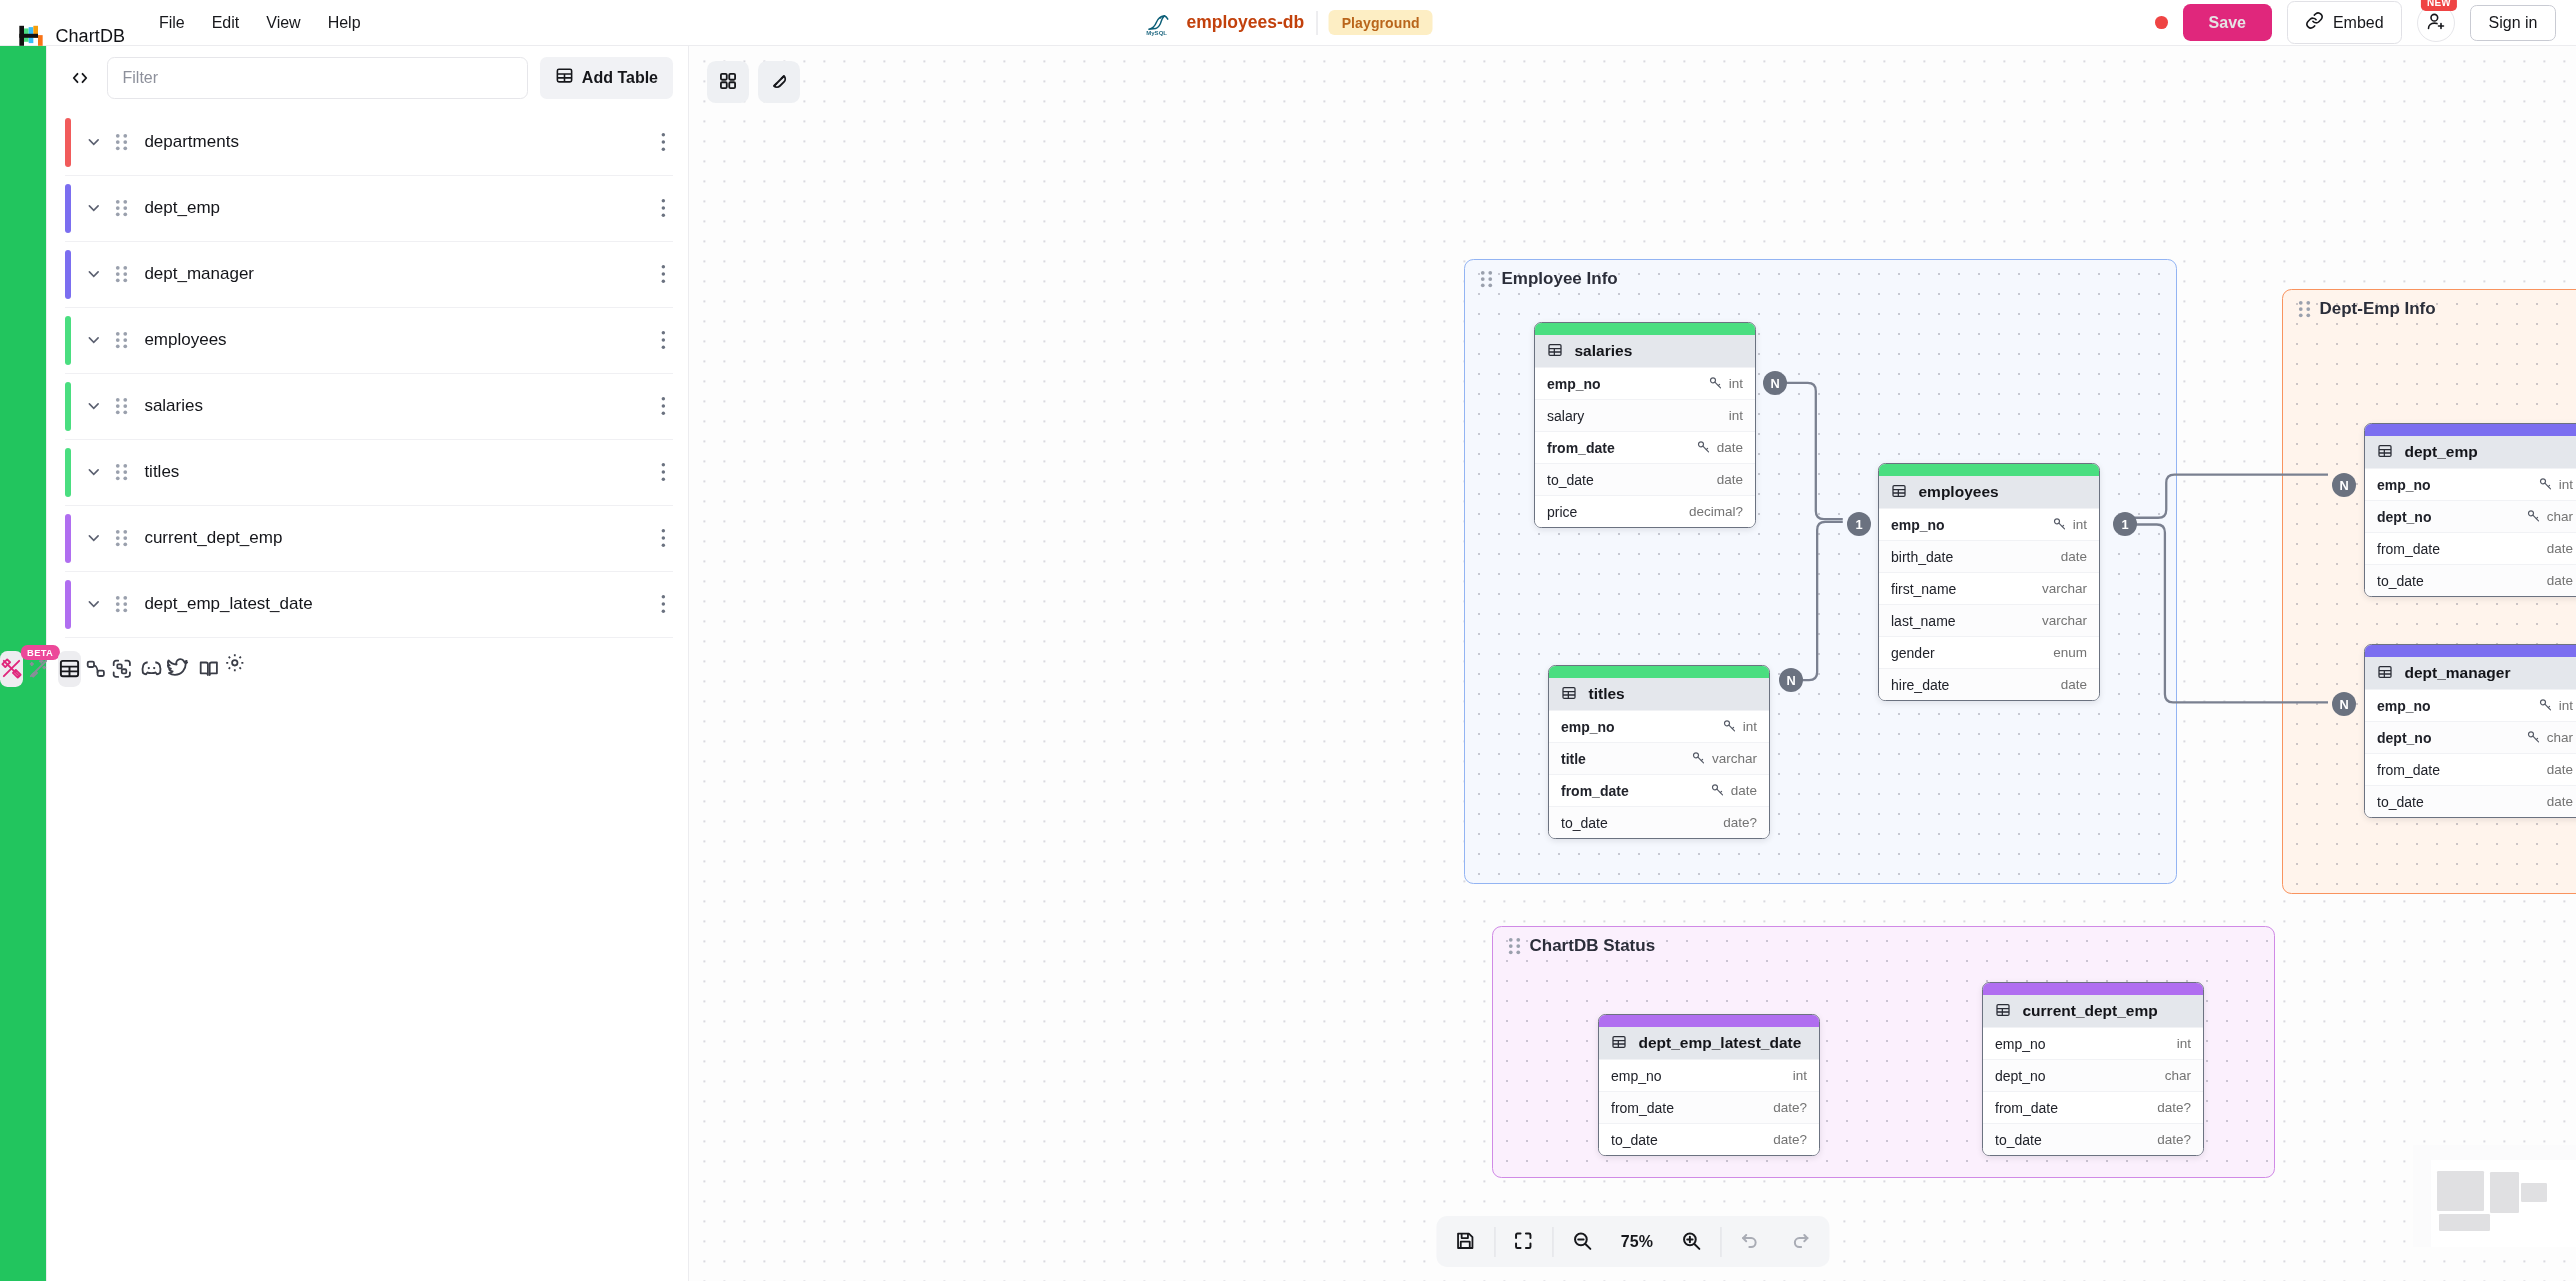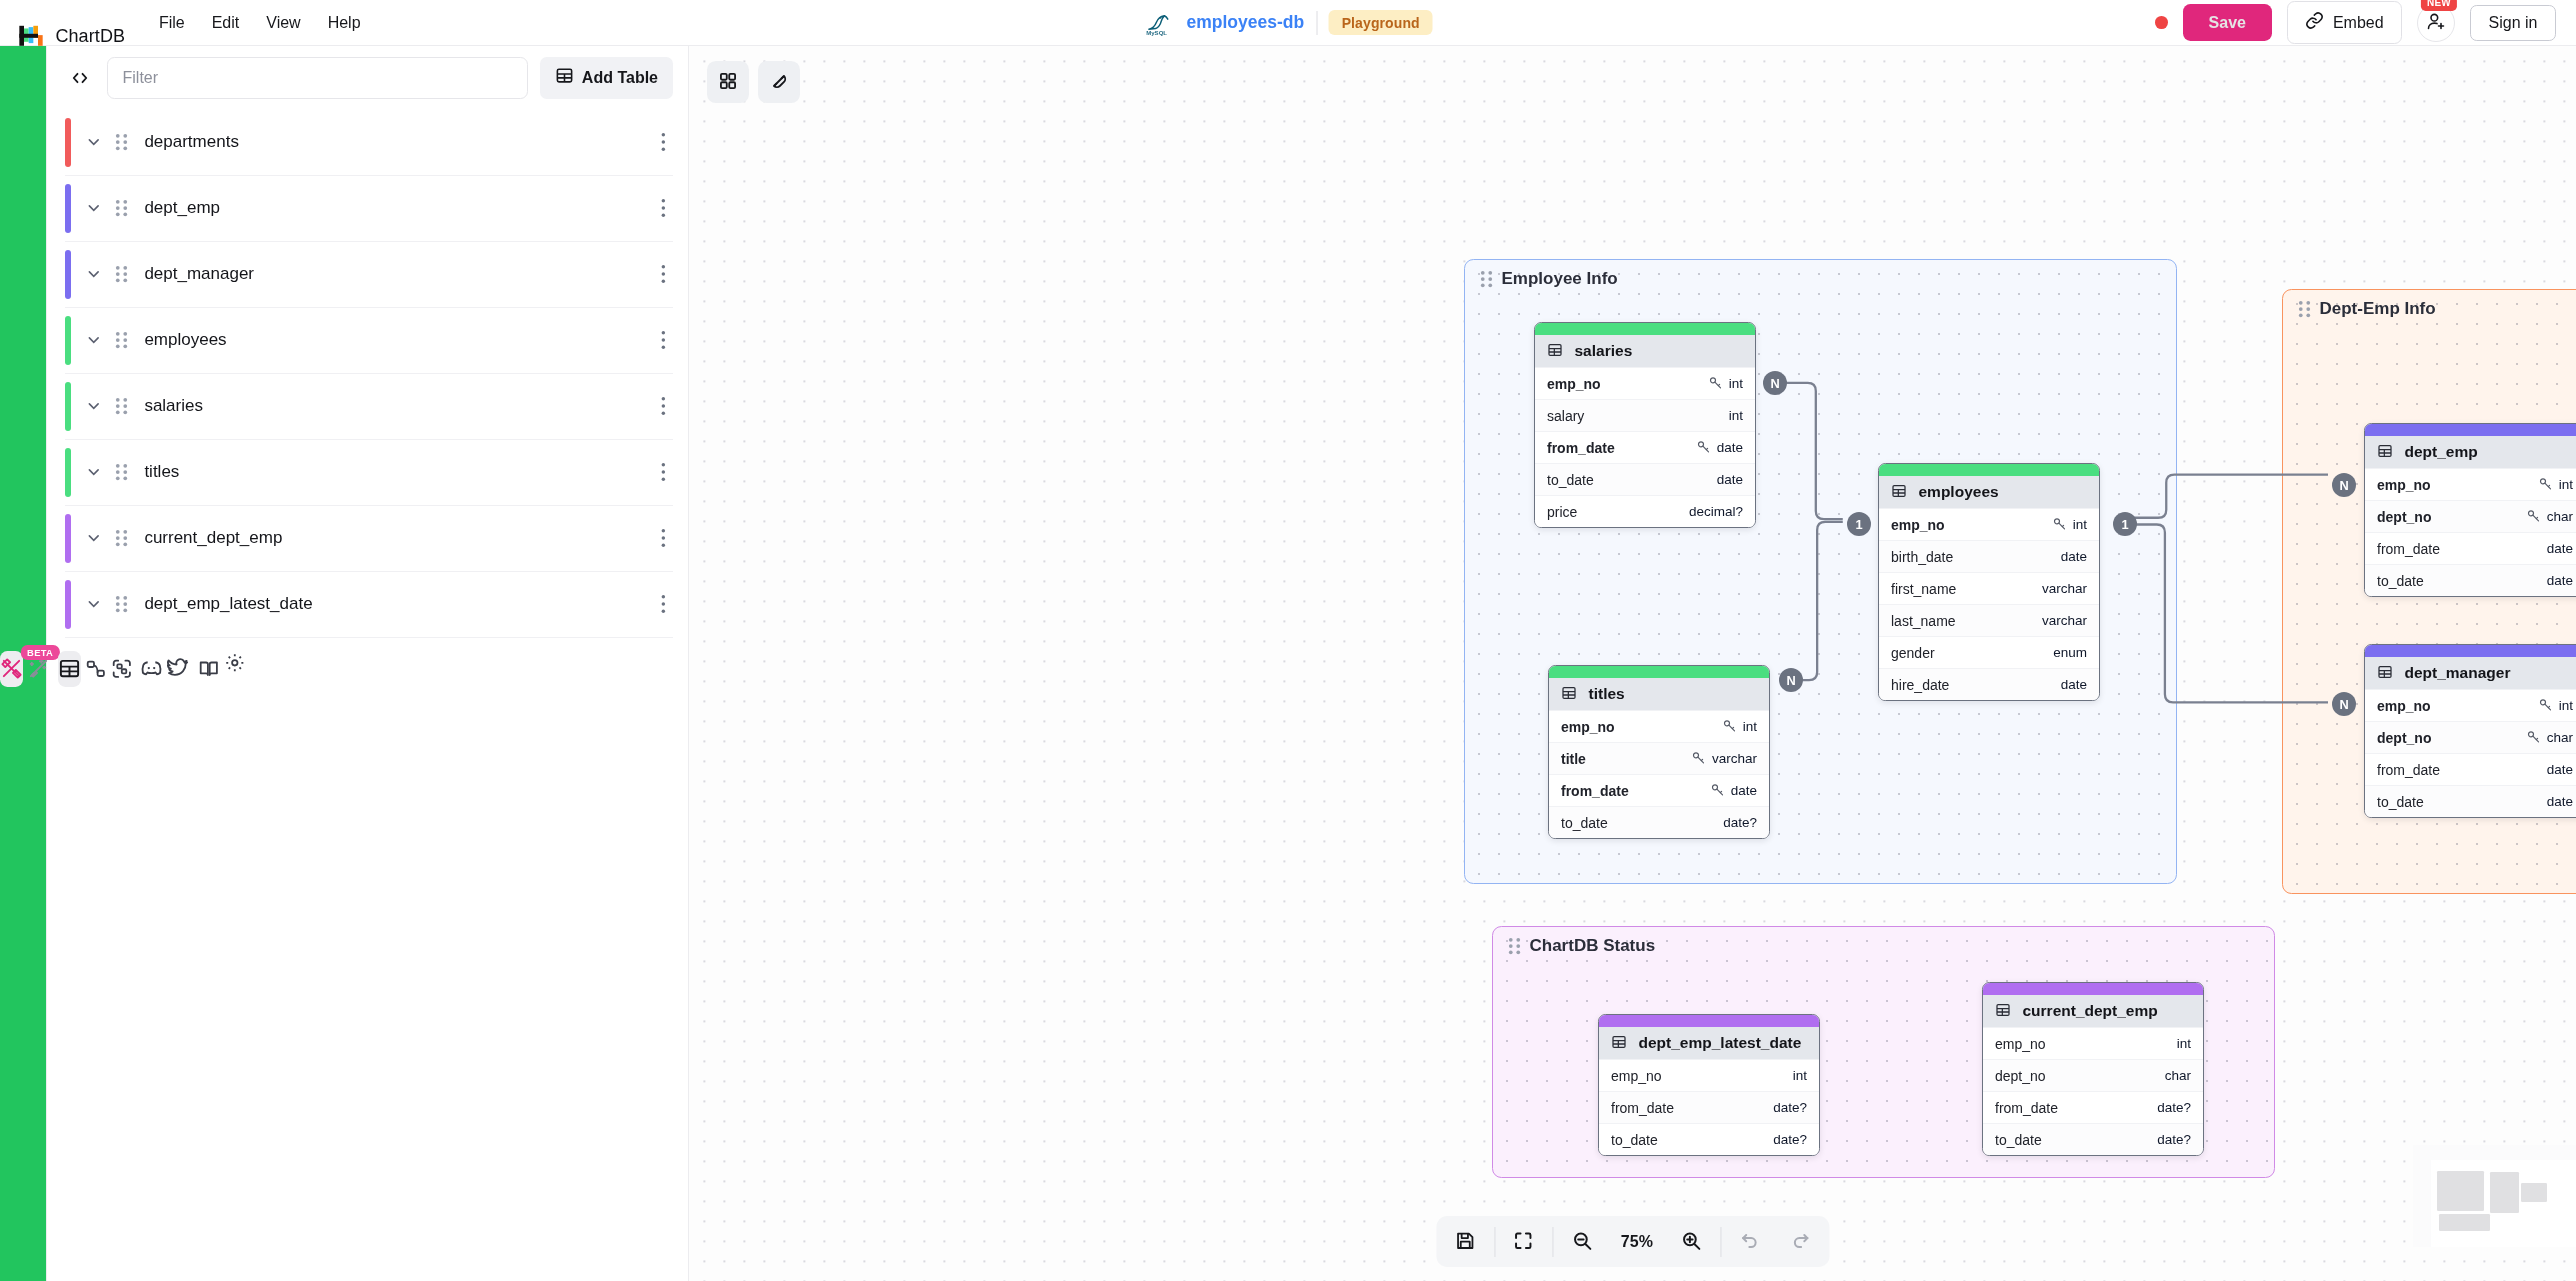--- a/index.html
+++ b/index.html
@@ -23,21 +23,21 @@
   .menu-item {
     font-size: 16px; color: #17181c; padding: 4.7px 10.8px; border-radius: 4.7px;
     cursor: default; font-weight: 400;
   }
 
   .center-title {
     position: absolute; left: 50%; transform: translateX(-50%);
     display: flex; align-items: center; gap: 12px;
   }
   .db-icon { width: 31px; height: 27px; display: block; }
-  .db-name { font-size: 17.5px; font-weight: 700; color: #3b82f6; }
+  .db-name { font-size: 17.5px; font-weight: 700; color: #c2410c; }
   .vdiv { width: 0.7px; height: 24px; background: #dcdce1; }
   .playground-badge {
     background: #fdeec4; color: #b9651b; font-weight: 700; font-size: 14px;
     padding: 4.7px 12.8px; border-radius: 6px; letter-spacing: 0.1px;
   }
 
   .topright { margin-left: auto; display: flex; align-items: center; gap: 15px; padding-right: 20px; }
   .rec-dot { width: 12.8px; height: 12.8px; border-radius: 50%; background: #ef4444; }
   .btn-save {
     background: #e0277c; color: #e5e5e5; font-size: 16px; font-weight: 600;
@@ -143,21 +143,21 @@
   }
   .tbl-name { font-size: 15.5px; font-weight: 700; color: #14151a; }
   .fld {
     display: flex; align-items: center; padding: 0 12px; height: 32px;
     border-top: 0.7px solid #f1f2f5; background: #fff;
   }
   .fld:nth-child(even) { background: #fcfcfd; }
   .fld-name { font-size: 14px; color: #20222a; }
   .fld-name.pk { font-weight: 700; }
   .fld-right { margin-left: auto; display: flex; align-items: center; gap: 6px; }
-  .fld-type { font-size: 13.5px; color: #0f172a; }
+  .fld-type { font-size: 13.5px; color: #737373; }
 
   .edge { position: absolute; left: 0; top: 0; width: 100%; height: 100%; pointer-events: none; z-index: 3; }
   .card-badge {
     position: absolute; width: 24px; height: 24px; border-radius: 12px; background: #6b7280;
     color: #fff; font-size: 12.8px; font-weight: 700; display: flex;
     align-items: center; justify-content: center; z-index: 6;
   }
 
   
   .bottombar {

